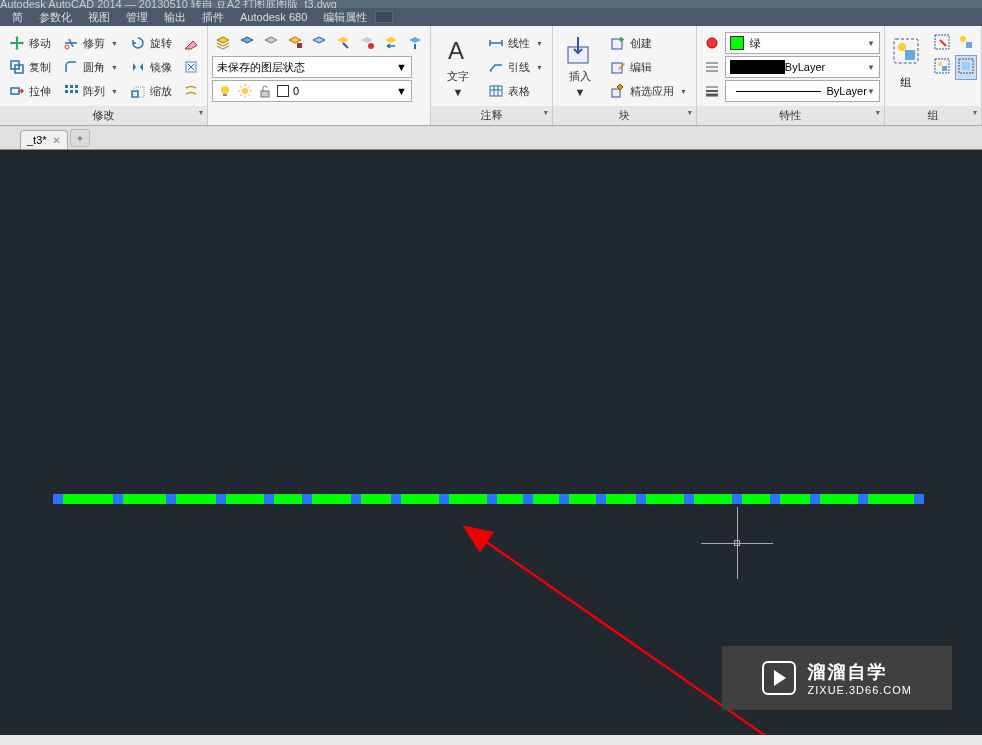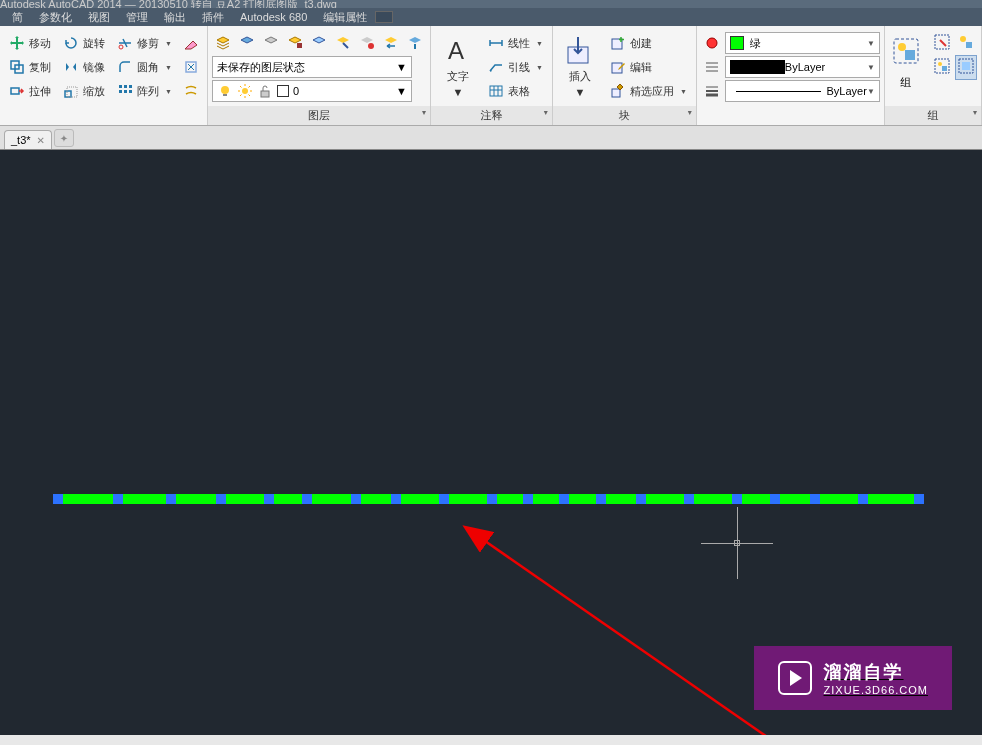--- a/index.html
+++ b/index.html
@@ -37,38 +37,38 @@
     .prop-combo .sw { width: 14px; height: 14px; border: 1px solid #333; }
     .prop-combo .line-sample { flex: 1; border-top: 1px solid #000; margin: 0 6px; }
     .prop-combo .arrow { font-size: 8px; color: #555; margin-left: auto; }
     
     .group-pair { display: flex; flex-direction: column; align-items: center; gap: 4px; }
     .group-icon-box { border: 1px solid transparent; padding: 2px; cursor: pointer; }
     .group-icon-box.active { border: 1px solid #7da2ce; background: #cde; }
     .group-label { font-size: 11px; }
     
     
-    .doc-tabs { background: #e0e0e0; height: 24px; display: flex; align-items: flex-end; padding-left: 4px; border-bottom: 1px solid #888; }
+    .doc-tabs { background: #e0e0e0; height: 24px; display: flex; align-items: flex-end; padding-left: 20px; border-bottom: 1px solid #888; }
     .doc-tab { background: #f0f0f0; border: 1px solid #aaa; border-bottom: none; padding: 3px 6px; display: flex; align-items: center; gap: 6px; font-size: 11px; border-radius: 4px 4px 0 0; margin-right: 2px; }
     .doc-tab .close { color: #888; font-size: 10px; cursor: pointer; }
     .new-tab { width: 20px; height: 18px; background: #dcdcdc; border: 1px solid #bbb; border-radius: 3px; display: flex; align-items: center; justify-content: center; color: #888; font-size: 10px; cursor: pointer; margin-bottom: 2px; }
     
     
     .drawing-area { background: #212830; width: 982px; height: 585px; position: relative; overflow: hidden; }
     .selected-object { position: absolute; top: 344px; left: 55px; width: 867px; height: 10px; background: #00ff00; border-radius: 5px; }
     .grip { position: absolute; width: 10px; height: 10px; background: #2c72ff; top: 0; }
     
     .crosshair { position: absolute; pointer-events: none; }
     .crosshair .h { position: absolute; width: 72px; height: 1px; background: #aaa; left: -36px; top: 0; }
     .crosshair .v { position: absolute; width: 1px; height: 72px; background: #aaa; left: 0; top: -36px; }
     .crosshair .box { position: absolute; width: 6px; height: 6px; border: 1px solid #aaa; left: -3px; top: -3px; }
     
     .annotation-arrow { position: absolute; pointer-events: none; }
     
-    .watermark { position: absolute; right: 30px; bottom: 25px; background: #701a75; padding: 14px 24px; display: flex; align-items: center; gap: 12px; text-decoration: underline; }
+    .watermark { position: absolute; right: 30px; bottom: 25px; background: #404040; padding: 14px 40px; display: flex; align-items: center; gap: 12px; }
     .watermark .play { width: 34px; height: 34px; border: 2px solid #fff; border-radius: 6px; display: flex; align-items: center; justify-content: center; }
     .watermark .play::before { content: ""; width: 0; height: 0; border-left: 12px solid #fff; border-top: 8px solid transparent; border-bottom: 8px solid transparent; margin-left: 3px; }
     .watermark .wm-text { color: #fff; display: flex; flex-direction: column; }
     .watermark .wm-title { font-size: 18px; font-weight: bold; letter-spacing: 2px; }
     .watermark .wm-url { font-size: 11px; letter-spacing: 1px; }
   </style>
 </head>
 <body>
 
 <div class="title-bar">
@@ -116,48 +116,20 @@
                 <path d="M10 8h4M12 6l2 2-2 2" fill="none" stroke="#d33" stroke-width="1.5"></path>
               </svg>
             </span>
           <span>拉伸</span>
         </div>
       </div>
       <div class="ribbon-col">
         <div class="ribbon-btn">
           <span class="icon">
               <svg viewBox="0 0 16 16">
-                <path d="M8 3a5 5 0 1 1-5 5" fill="none" stroke="#27a" stroke-width="1.5"></path>
-                <path d="M3 5l0 3 3 0" fill="none" stroke="#27a" stroke-width="1.5"></path>
-              </svg>
-            </span>
-          <span>旋转</span>
-        </div>
-        <div class="ribbon-btn">
-          <span class="icon">
-              <svg viewBox="0 0 16 16">
-                <path d="M8 1v14M3 4l3 4-3 4zM13 4l-3 4 3 4z" fill="#27a"></path>
-              </svg>
-            </span>
-          <span>镜像</span>
-        </div>
-        <div class="ribbon-btn">
-          <span class="icon">
-              <svg viewBox="0 0 16 16">
-                <rect x="2" y="8" width="6" height="6" fill="none" stroke="#27a" stroke-width="1.5"></rect>
-                <rect x="4" y="4" width="10" height="10" fill="none" stroke="#999" stroke-width="1" stroke-dasharray="1 1"></rect>
-              </svg>
-            </span>
-          <span>缩放</span>
-        </div>
-      </div>
-      <div class="ribbon-col">
-        <div class="ribbon-btn">
-          <span class="icon">
-              <svg viewBox="0 0 16 16">
                 <path d="M2 8h12M6 4l4 8" stroke="#27a" stroke-width="1.5"></path>
                 <circle cx="4" cy="12" r="2" fill="none" stroke="#d33"></circle>
               </svg>
             </span>
           <span>修剪</span>
             <span class="dropdown-arrow">▼</span>
         </div>
         <div class="ribbon-btn">
           <span class="icon">
               <svg viewBox="0 0 16 16">
@@ -176,20 +148,48 @@
                 <rect x="2" y="7" width="3" height="3" fill="#27a"></rect>
                 <rect x="7" y="7" width="3" height="3" fill="#27a"></rect>
                 <rect x="12" y="7" width="3" height="3" fill="#27a"></rect>
               </svg>
             </span>
           <span>阵列</span>
             <span class="dropdown-arrow">▼</span>
         </div>
       </div>
       <div class="ribbon-col">
+        <div class="ribbon-btn">
+          <span class="icon">
+              <svg viewBox="0 0 16 16">
+                <path d="M8 3a5 5 0 1 1-5 5" fill="none" stroke="#27a" stroke-width="1.5"></path>
+                <path d="M3 5l0 3 3 0" fill="none" stroke="#27a" stroke-width="1.5"></path>
+              </svg>
+            </span>
+          <span>旋转</span>
+        </div>
+        <div class="ribbon-btn">
+          <span class="icon">
+              <svg viewBox="0 0 16 16">
+                <path d="M8 1v14M3 4l3 4-3 4zM13 4l-3 4 3 4z" fill="#27a"></path>
+              </svg>
+            </span>
+          <span>镜像</span>
+        </div>
+        <div class="ribbon-btn">
+          <span class="icon">
+              <svg viewBox="0 0 16 16">
+                <rect x="2" y="8" width="6" height="6" fill="none" stroke="#27a" stroke-width="1.5"></rect>
+                <rect x="4" y="4" width="10" height="10" fill="none" stroke="#999" stroke-width="1" stroke-dasharray="1 1"></rect>
+              </svg>
+            </span>
+          <span>缩放</span>
+        </div>
+      </div>
+      <div class="ribbon-col">
         <div class="ribbon-btn" style="width:24px;justify-content:center;">
           <span class="icon">
               <svg viewBox="0 0 16 16">
                 <path d="M2 14L10 6l4 4-6 4H2z" fill="#f9c" stroke="#933"></path>
               </svg>
             </span>
         </div>
         <div class="ribbon-btn" style="width:24px;justify-content:center;">
           <span class="icon">
               <svg viewBox="0 0 16 16">
@@ -200,20 +200,21 @@
         </div>
         <div class="ribbon-btn" style="width:24px;justify-content:center;">
           <span class="icon">
               <svg viewBox="0 0 16 16">
                 <path d="M3 5q5-3 10 0M3 11q5-3 10 0" fill="none" stroke="#c90" stroke-width="1.5"></path>
               </svg>
             </span>
         </div>
       </div>
     </div>
+    <div class="ribbon-panel-title">修改</div>
   </div>
 
   <div class="ribbon-panel">
     <div class="ribbon-panel-body">
       <div class="ribbon-col">
         <div class="ribbon-row">
           <span class="ribbon-btn" style="padding:2px;">
               <span class="icon">
                 <svg viewBox="0 0 16 16">
                   <path d="M2 5l6-3 6 3-6 3z" fill="#fc3" stroke="#a70"></path>
@@ -308,21 +309,20 @@
                 <rect x="4" y="8" width="8" height="6" fill="#ccc" stroke="#777"></rect>
                 <path d="M6 8V5a2 2 0 0 1 4 0" fill="none" stroke="#777"></path>
               </svg>
             </span>
           <span style="width:12px;height:12px;background:#fff;border:1px solid #333;"></span>
           <span>0</span>
           <span class="dropdown-arrow" style="margin-left:auto;">▼</span>
         </div>
       </div>
     </div>
-    <div class="ribbon-panel-title">图层</div>
   </div>
 
   <div class="ribbon-panel">
     <div class="ribbon-panel-body">
       <div class="big-btn">
         <span class="big-icon">
             <svg viewBox="0 0 32 32">
               <text x="6" y="24" font-size="24" font-family="serif" fill="#333">A</text>
             </svg>
           </span>
@@ -449,20 +449,21 @@
           <span>ByLayer</span>
           <span class="arrow">▼</span>
         </div>
         <div class="prop-combo">
           <span class="line-sample"></span>
           <span>ByLayer</span>
           <span class="arrow">▼</span>
         </div>
       </div>
     </div>
+    <div class="ribbon-panel-title">特性</div>
   </div>
 
   <div class="ribbon-panel" style="flex:1;">
     <div class="ribbon-panel-body" style="gap:8px;">
       <div class="group-pair" style="margin-top:2px;">
         <div class="group-icon-box">
           <svg width="28" height="28" viewBox="0 0 28 28">
               <rect x="2" y="2" width="24" height="24" rx="2" fill="none" stroke="#359" stroke-dasharray="3 2"></rect>
               <circle cx="10" cy="10" r="4" fill="#fc3"></circle>
               <rect x="13" y="13" width="10" height="10" fill="#6ad"></rect>

